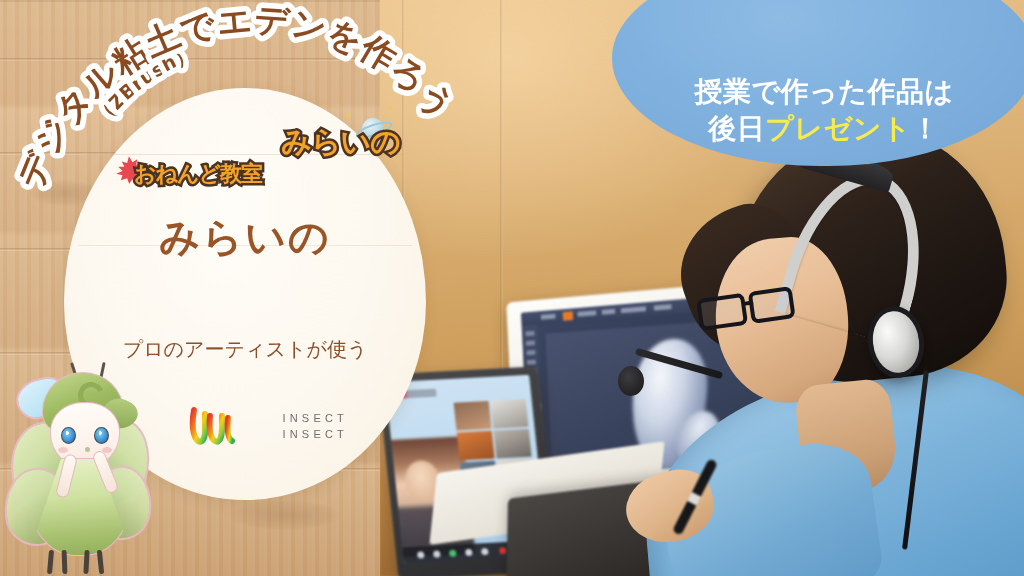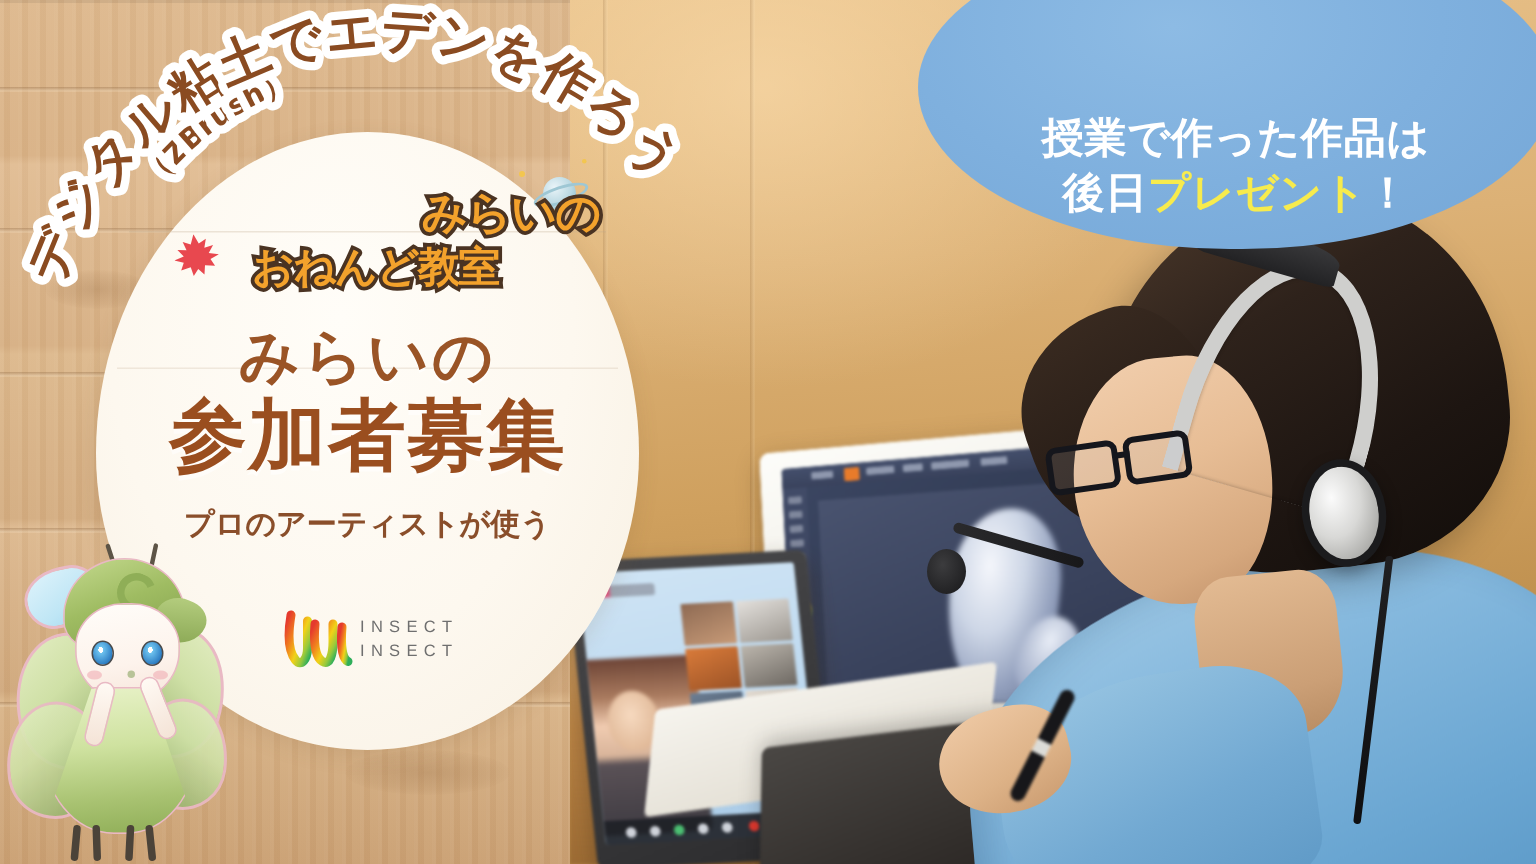--- a/index.html
+++ b/index.html
@@ -265,21 +265,21 @@
     fill:#8a4b21; stroke:#ffffff; stroke-width:11px; paint-order:stroke fill;
     stroke-linejoin:round; }
   .arc-main{ font-size:34px; letter-spacing:1px; }
   .arc-sub{ font-size:19px; letter-spacing:0px; }
 
   
   .logo-block{ position:absolute; left:110px; top:122px; width:290px; height:80px; }
   .logo-line{ position:relative; font-family:"DejaVu Sans", sans-serif; font-weight:bold;
     color:#f3a22c; -webkit-text-stroke:5px #4a3322; paint-order:stroke fill; white-space:nowrap; }
   .logo-l1{ font-size:30px; margin-left:28px; letter-spacing:-1px;text-align:right; }
-  .logo-l2{ font-size:28px; margin-left:58px; margin-top:-4px; letter-spacing:-1px;}
+  .logo-l2{ font-size:22px; margin-left:24px; margin-top:-4px; letter-spacing:-1px;}
   .planet{
     position:absolute; right:6px; top:-10px; width:40px; height:34px;
   }
   .planet .ball{ position:absolute; left:8px; top:6px; width:22px; height:22px; border-radius:50%;
     background:radial-gradient(circle at 35% 32%, #eaf4f8, #b9d8e2 55%, #7fb3c4 100%); }
   .planet .ring{ position:absolute; left:1px; top:12px; width:38px; height:12px; border-radius:50%;
     border:2.5px solid #9ec7d4; transform:rotate(-18deg); }
   .star{ position:absolute; width:4px; height:4px; background:#f3c64f; border-radius:50%; }
   .maple{
     position:absolute; left:6px; top:34px; width:30px; height:30px;
@@ -297,28 +297,28 @@
     text-shadow:0 2px 0 rgba(255,255,255,.7);
   }
   .heading-2{
     position:absolute; left:64px; top:256px; width:362px; text-align:center;
     font-family:"DejaVu Sans", sans-serif; font-weight:bold; font-size:52px;
     color:#9a4e1f; letter-spacing:1px;
     text-shadow:0 3px 0 rgba(255,255,255,.55);
   }
   .sub-1, .sub-2{
     position:absolute; left:64px; width:362px; text-align:center;
-    font-family:"DejaVu Sans", sans-serif; font-weight:bold; font-size:20px;
+    font-family:"DejaVu Sans", sans-serif; font-weight:normal; font-size:20px;
     color:#8a4e2a; letter-spacing:0px;
   }
   .sub-1{ top:336px; }
   .sub-2{ top:362px; }
 
   
-  .im-logo{ position:absolute; left:188px; top:402px; width:160px; height:48px; display:flex; align-items:center; gap:0;}
+  .im-logo{ position:absolute; left:188px; top:402px; width:160px; height:48px; display:flex; align-items:center; gap:0;justify-content:space-between;}
   .im-mark{ position:relative; width:52px; height:40px; }
   .im-mark svg{ width:100%; height:100%; }
   .im-words{ display:flex; flex-direction:column; gap:4px; }
   .im-words span{
     font-family:"Liberation Sans", sans-serif; font-size:11px; letter-spacing:4.2px;
     color:#6f6f6f; font-weight:400;
   }
 
   
   .mascot{ position:absolute; left:4px; top:358px; width:148px; height:218px; }
@@ -555,21 +555,20 @@
       <span class="star" style="left:34px;top:-6px;width:3px;height:3px"></span>
       <span class="star" style="left:-14px;top:22px;width:3px;height:3px"></span>
       <span class="star" style="left:42px;top:24px"></span>
     </div>
     <div class="maple"></div>
     <div class="logo-line logo-l1">みらいの</div>
     <div class="logo-line logo-l2">おねんど教室</div>
   </div>
 
   <div class="heading-1">みらいの</div>
-  <div class="heading-2">参加者募集</div>
   <div class="sub-1">プロのアーティストが使う</div>
 
   <div class="im-logo">
     <div class="im-mark">
       <svg viewBox="0 0 52 40" xmlns="http://www.w3.org/2000/svg">
         <defs>
           <linearGradient id="luGrad" x1="0" y1="0" x2="1" y2="1">
             <stop offset="0%" stop-color="#e53a2e"></stop>
             <stop offset="30%" stop-color="#f07f1e"></stop>
             <stop offset="58%" stop-color="#f2d117"></stop>

